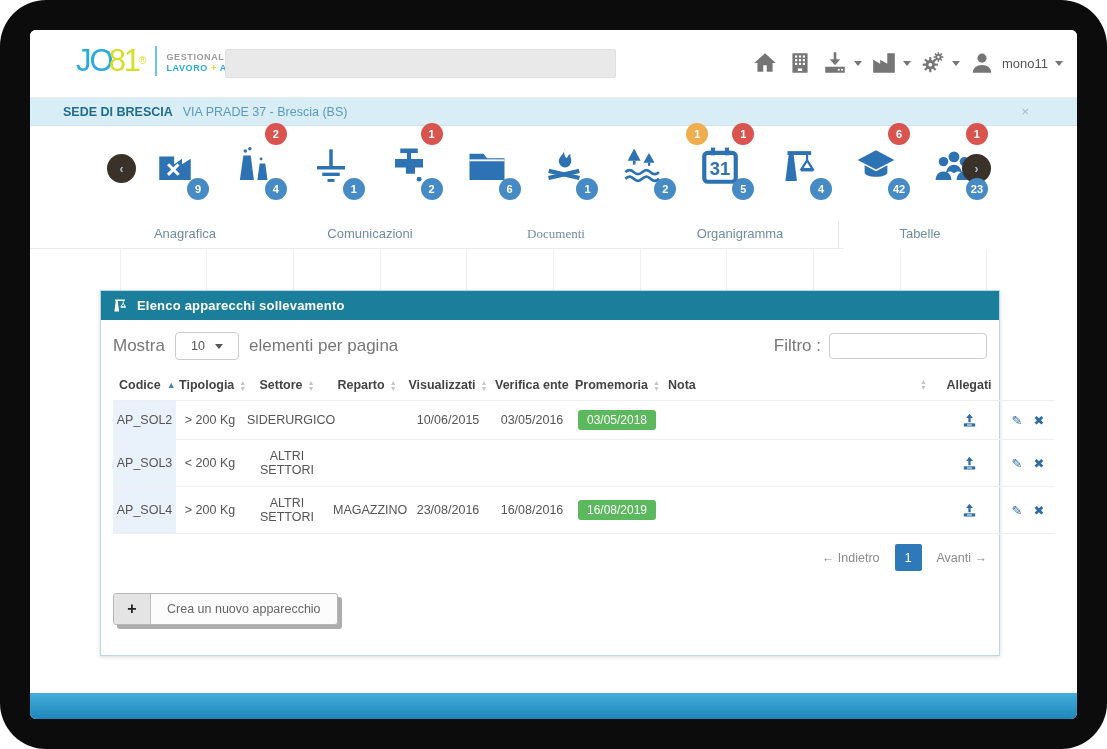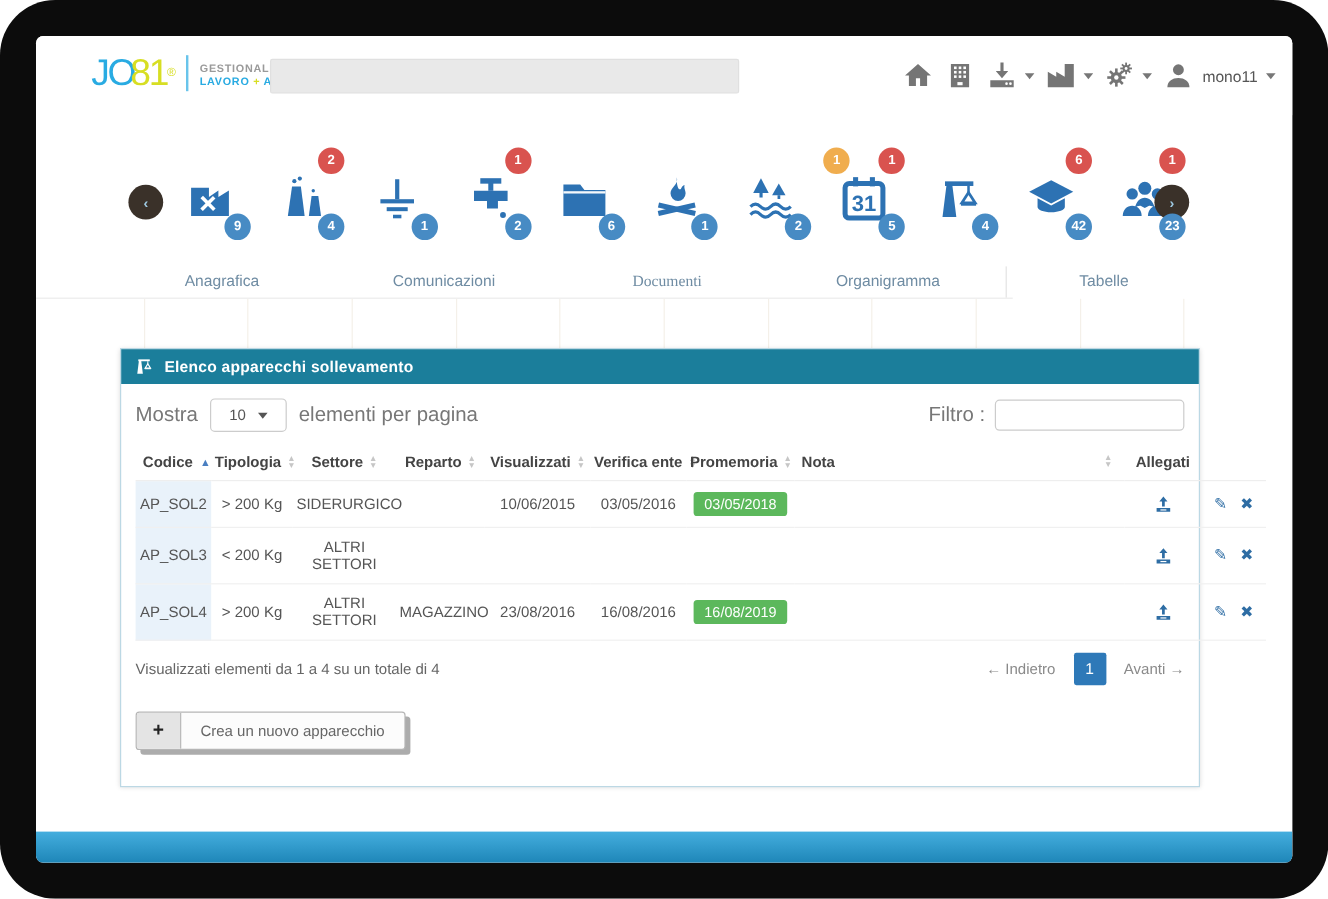--- a/index.html
+++ b/index.html
@@ -214,20 +214,25 @@
             <span class="avatar"><svg viewBox="0 0 24 24" fill="currentColor">
                 <circle cx="12" cy="7.5" r="4.2"></circle>
                 <path d="M3.5 21c0-4.6 3.7-7.2 8.5-7.2s8.5 2.6 8.5 7.2z"></path>
               </svg></span>
             <span class="uname">mono11</span>
             <span class="caret"></span>
           </span>
       </div>
     </div>
 
+    <div class="site-bar">
+      <span class="site-title">SEDE DI BRESCIA</span>
+      <span class="site-sub">VIA PRADE 37 - Brescia (BS)</span>
+      <span class="site-close">×</span>
+    </div>
 
     <div class="car-arrow car-prev">‹</div>
     <div class="modules" id="module-items">
         <div class="module">
           <span class="micon">
             <svg viewBox="0 0 24 24" fill="currentColor">
               <path d="M3 20V6.5h8.5V11l4.5-3.2V11l5-3.2V20z"></path>
               <g fill="#fff">
                 <rect x="10.2" y="9.8" width="1.7" height="8.5" transform="rotate(45 11 14)"></rect>
                 <rect x="10.2" y="9.8" width="1.7" height="8.5" transform="rotate(-45 11 14)"></rect>
@@ -473,21 +478,20 @@
                       <path d="M12 2.5l4.8 5.8h-3.2v6h-3.2v-6H7.2z"></path>
                       <path d="M4 16h16v4.5H4z"></path>
                       <rect x="8.5" y="17.6" width="7" height="1.4" fill="#fff"></rect>
                     </svg></span></td>
                 <td class="c9"><span class="glyphicon edit">✎</span><span class="glyphicon">✖</span></td>
               </tr>
             </tbody>
         </table>
 
         <div class="table-footer">
-          <span class="info-text">Visualizzati elementi da 1 a 4 su un totale di 4</span>
           <span class="pagination">
             <span class="page-link">← Indietro</span>
             <span class="page-num">1</span>
             <span class="page-link">Avanti →</span>
           </span>
         </div>
 
         <div class="create-btn">
           <span class="create-plus">+</span>
           <span class="create-label">Crea un nuovo apparecchio</span>

